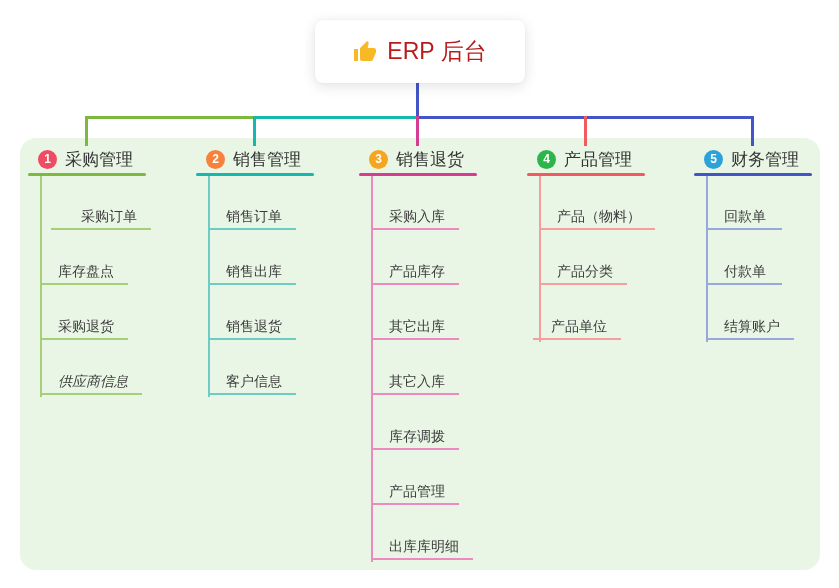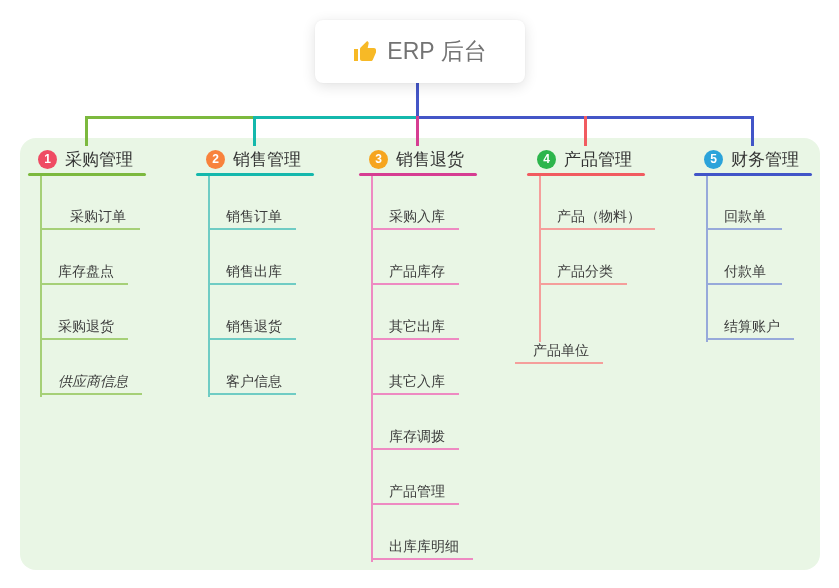--- a/index.html
+++ b/index.html
@@ -4,21 +4,21 @@
 <style>
   html,body{margin:0;padding:0;background:#ffffff;font-family:"Liberation Sans","DejaVu Sans",sans-serif;}
   .canvas{position:relative;width:839px;height:588px;background:#ffffff;overflow:hidden;}
 
   
   .root-card{
     position:absolute;left:315px;top:20px;width:210px;height:63px;
     background:#ffffff;border-radius:8px;
     box-shadow:0 3px 14px rgba(0,0,0,.12), 0 0 2px rgba(0,0,0,.05);
     display:flex;align-items:center;justify-content:center;gap:10px;
-    font-size:23px;color:#737373;font-weight:500;z-index:3;
+    font-size:23px;color:#b91c1c;font-weight:500;z-index:3;
   }
   .root-card svg{display:block;}
 
   
   .line{position:absolute;z-index:2;}
 
   
   .panel{
     position:absolute;left:20px;top:138px;width:800px;height:432px;
     background:#e9f6e5;border-radius:16px;z-index:0;
@@ -64,21 +64,21 @@
   <div class="line" style="left:255px;top:116px;width:162px;height:3px;background:#14b8ac;"></div>
   <div class="line" style="left:417px;top:116px;width:336px;height:3px;background:#4456c7;"></div>
 
   <div id="branches">
       <div class="branch-title" style="left: 38px; top: 147px;">
         <span class="branch-badge" style="background: rgb(239, 75, 99);">1</span>
         <span class="branch-label">采购管理</span>
       </div>
       <div class="branch-underline" style="left: 28px; top: 173px; width: 118px; background: rgb(124, 185, 62);"></div>
       <div class="branch-spine" style="left: 40px; top: 176px; height: 221px; background: rgb(166, 208, 119);"></div>
-      <div class="child-row" style="left: 40px; top: 204px; border-bottom-color: rgb(166, 208, 119); padding-left: 30px;">采购订单</div>
+      <div class="child-row" style="left: 51px; top: 204px; border-bottom-color: rgb(166, 208, 119); padding-left: 30px;">采购订单</div>
       <div class="child-row" style="left: 40px; top: 259px; border-bottom-color: rgb(166, 208, 119);">库存盘点</div>
       <div class="child-row" style="left: 40px; top: 314px; border-bottom-color: rgb(166, 208, 119);">采购退货</div>
       <div class="child-row" style="left: 40px; top: 369px; border-bottom-color: rgb(166, 208, 119); font-style: italic;">供应商信息</div>
       <div class="branch-title" style="left: 206px; top: 147px;">
         <span class="branch-badge" style="background: rgb(248, 130, 60);">2</span>
         <span class="branch-label">销售管理</span>
       </div>
       <div class="branch-underline" style="left: 196px; top: 173px; width: 118px; background: rgb(20, 184, 172);"></div>
       <div class="branch-spine" style="left: 208px; top: 176px; height: 221px; background: rgb(111, 204, 196);"></div>
       <div class="child-row" style="left: 208px; top: 204px; border-bottom-color: rgb(111, 204, 196);">销售订单</div>
@@ -99,21 +99,21 @@
       <div class="child-row" style="left: 371px; top: 479px; border-bottom-color: rgb(238, 138, 194);">产品管理</div>
       <div class="child-row" style="left: 371px; top: 534px; border-bottom-color: rgb(238, 138, 194);">出库库明细</div>
       <div class="branch-title" style="left: 537px; top: 147px;">
         <span class="branch-badge" style="background: rgb(45, 181, 76);">4</span>
         <span class="branch-label">产品管理</span>
       </div>
       <div class="branch-underline" style="left: 527px; top: 173px; width: 118px; background: rgb(241, 91, 96);"></div>
       <div class="branch-spine" style="left: 539px; top: 176px; height: 166px; background: rgb(245, 158, 155);"></div>
       <div class="child-row" style="left: 539px; top: 204px; border-bottom-color: rgb(245, 158, 155);">产品（物料）</div>
       <div class="child-row" style="left: 539px; top: 259px; border-bottom-color: rgb(245, 158, 155);">产品分类</div>
-      <div class="child-row" style="left: 515px; top: 314px; border-bottom-color: rgb(245, 158, 155); margin-top: 24px;">产品单位</div>
+      <div class="child-row" style="left: 533px; top: 314px; border-bottom-color: rgb(245, 158, 155);">产品单位</div>
       <div class="branch-title" style="left: 704px; top: 147px;">
         <span class="branch-badge" style="background: rgb(43, 163, 218);">5</span>
         <span class="branch-label">财务管理</span>
       </div>
       <div class="branch-underline" style="left: 694px; top: 173px; width: 118px; background: rgb(65, 85, 200);"></div>
       <div class="branch-spine" style="left: 706px; top: 176px; height: 166px; background: rgb(151, 169, 218);"></div>
       <div class="child-row" style="left: 706px; top: 204px; border-bottom-color: rgb(151, 169, 218);">回款单</div>
       <div class="child-row" style="left: 706px; top: 259px; border-bottom-color: rgb(151, 169, 218);">付款单</div>
       <div class="child-row" style="left: 706px; top: 314px; border-bottom-color: rgb(151, 169, 218);">结算账户</div>
     </div>

